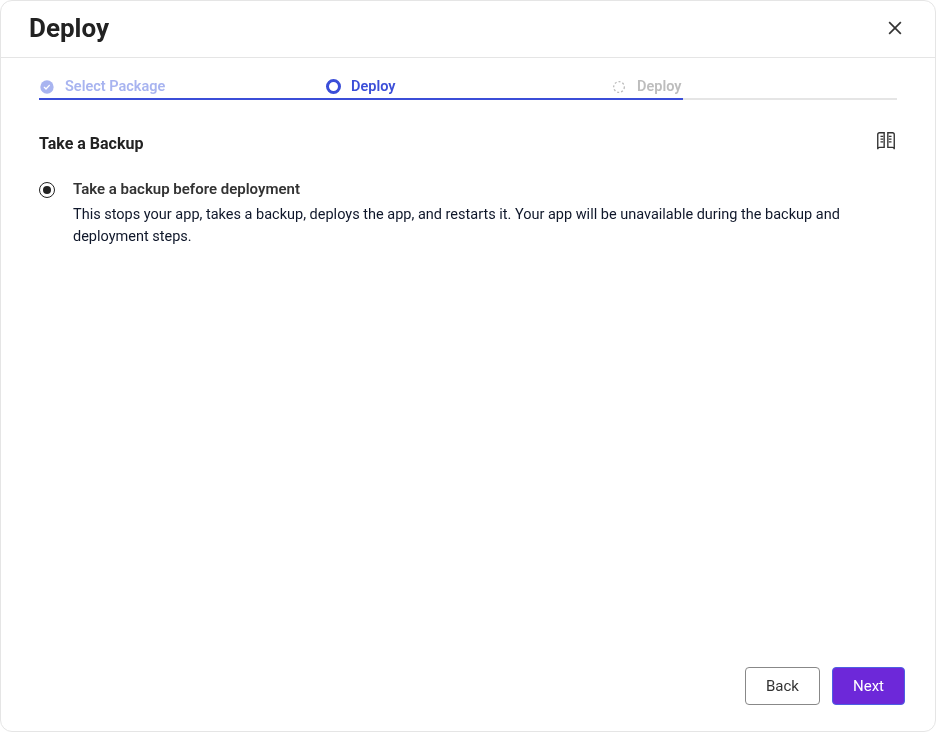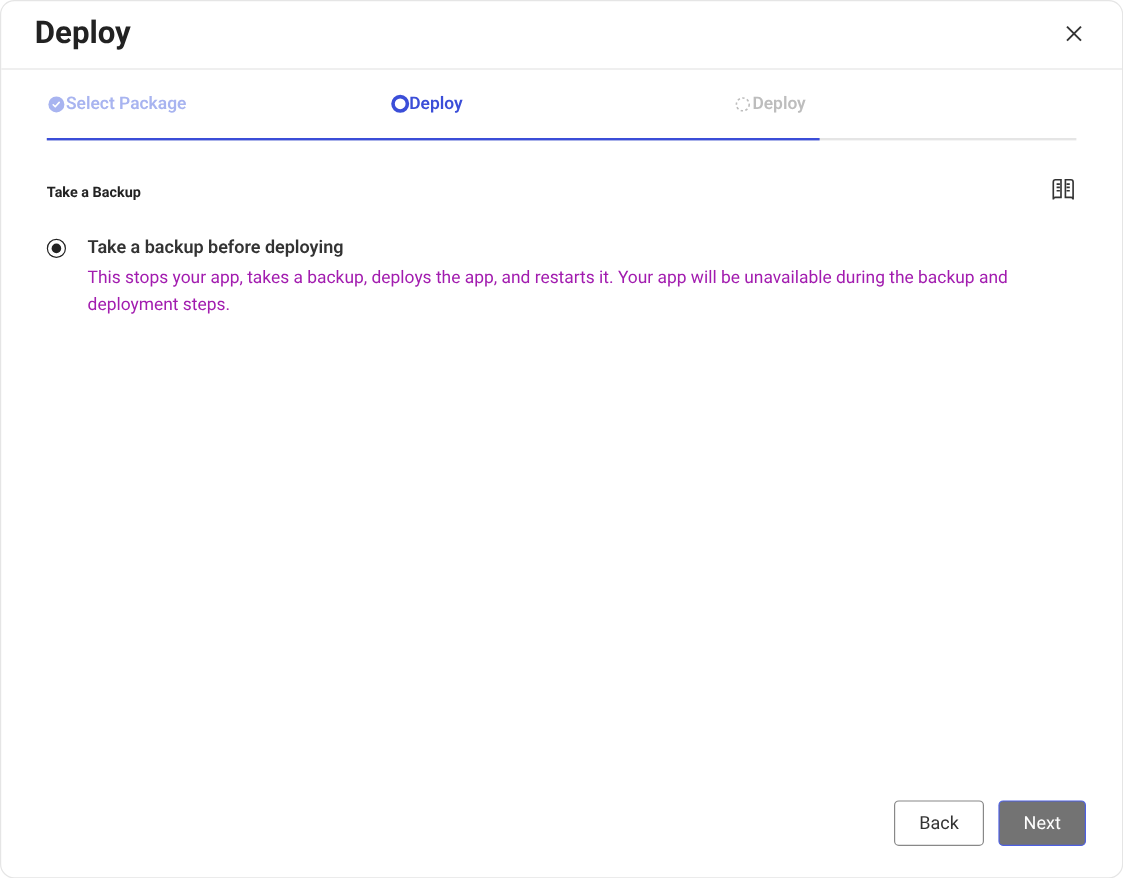--- a/index.html
+++ b/index.html
@@ -52,23 +52,23 @@
     }
     .stepper {
       display: flex;
       padding: 0;
       margin: 20px 38px 0 38px;
       position: relative;
     }
     .step {
       display: flex;
       align-items: center;
-      gap: 0;
-      cursor: pointer;
-      padding-bottom: 20px;
+      gap: 10px;
+      cursor: pointer;
+      padding-bottom: 3px;
       flex: 1;
     }
     .step-icon {
       width: 16px;
       height: 16px;
       display: flex;
       align-items: center;
       justify-content: center;
     }
     .step-check {
@@ -122,21 +122,21 @@
       flex: 1;
       padding: 30px 38px 0 38px;
     }
     .section-header {
       display: flex;
       align-items: center;
       justify-content: space-between;
       margin-bottom: 24px;
     }
     .section-title {
-      font-size: 12px;
+      font-size: 16px;
       font-weight: 700;
       color: #222;
     }
     .doc-icon {
       cursor: pointer;
     }
     .doc-icon svg {
       width: 22px;
       height: 22px;
       stroke: #333;
@@ -178,21 +178,21 @@
       flex: 1;
     }
     .radio-title {
       font-size: 15px;
       font-weight: 600;
       color: #333;
       margin-bottom: 6px;
     }
     .radio-desc {
       font-size: 14.5px;
-      color: #a21caf;
+      color: #0f172a;
       line-height: 1.55;
     }
     .modal-footer {
       display: flex;
       justify-content: flex-end;
       gap: 12px;
       padding: 18px 30px 26px 30px;
     }
     .btn {
       font-size: 15px;
@@ -201,21 +201,21 @@
       cursor: pointer;
       font-family: inherit;
       margin-top: 32px;
     }
     .btn-secondary {
       background: #fff;
       border: 1px solid #888;
       color: #333;
     }
     .btn-primary {
-      background: #737373;
+      background: #6d28d9;
       border: 1px solid #4d5fe3;
       color: #fff;
       text-align: right;
     }
   </style>
 </head>
 <body>
 
 <div class="modal">
 
@@ -274,21 +274,21 @@
         </svg>
       </div>
     </div>
 
     <div class="radio-group">
       <div class="radio-option">
         <div class="radio-circle selected">
           <div class="radio-dot"></div>
         </div>
         <div class="radio-text">
-          <div class="radio-title">Take a backup before deploying</div>
+          <div class="radio-title">Take a backup before deployment</div>
           <div class="radio-desc">This stops your app, takes a backup, deploys the app, and restarts it. Your app will be unavailable during the backup and deployment steps.</div>
         </div>
       </div>
     </div>
   </div>
 
   <div class="modal-footer">
     <button class="btn btn-secondary">Back</button>
     <button class="btn btn-primary">Next</button>
   </div>

